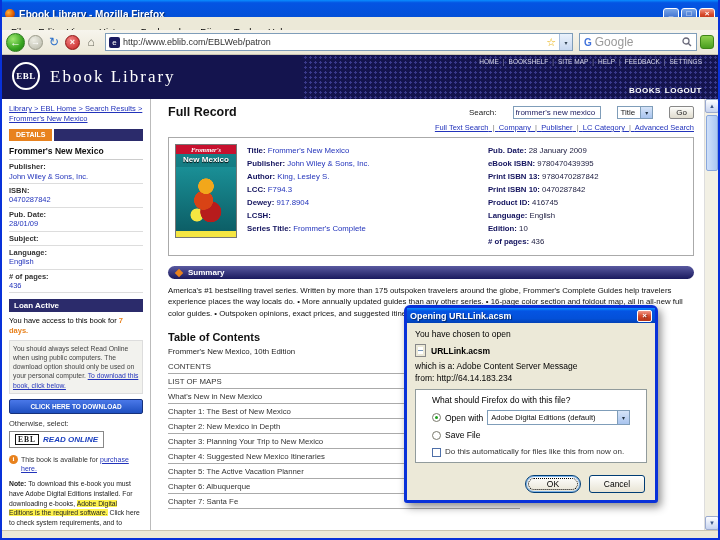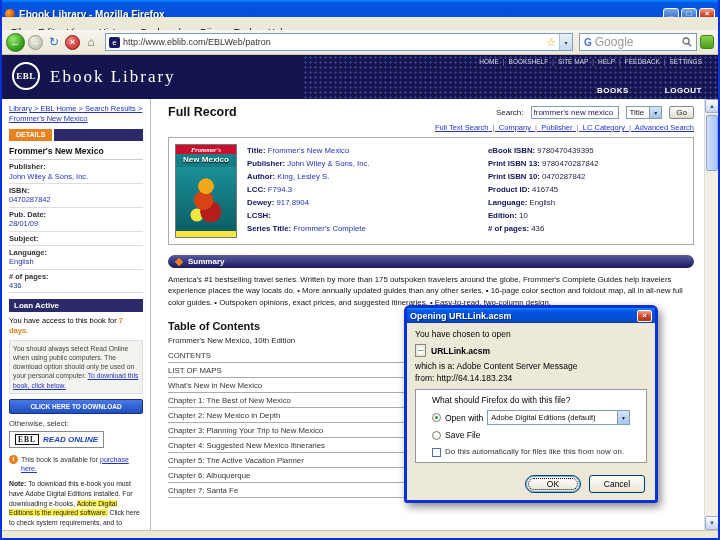--- a/index.html
+++ b/index.html
@@ -66,21 +66,21 @@
     background-image:radial-gradient(#3A3A8C 1px,transparent 1.4px); background-size:5px 5px; }
   .logo-circle { position:absolute; left:10px; top:7px; width:28px; height:28px; border:2px solid #fff;
     border-radius:50%; display:flex; align-items:center; justify-content:center;
     font-family:"Liberation Serif",serif; font-size:9px; font-weight:bold; letter-spacing:.5px; }
   .logo-name { position:absolute; left:48px; top:12px; font-family:"Liberation Serif",serif;
     font-size:17px; letter-spacing:2px; }
   .top-links { position:absolute; top:3px; right:16px; font-size:6.5px; color:#D8D8E8; display:flex; }
   .top-link { cursor:default; }
   .top-link + .top-link::before { content:"|"; margin:0 4px; color:#8888AA; }
   .books-row { position:absolute; bottom:4px; right:16px; font-size:8px; font-weight:bold;
-    letter-spacing:.5px; display:flex; gap:36px; }
+    letter-spacing:.5px; display:flex; gap:4px; }
   
   .sidebar { position:absolute; left:0; top:44px; width:149px; bottom:0; border-right:1px solid #BBB;
     padding:5px 7px; font-size:8px; overflow:hidden; background:#fff; }
   .crumb { color:#2233BB; text-decoration:underline; line-height:1.35; font-size:7.5px; }
   .tabs { margin-top:5px; display:flex; height:12px; }
   .tab-details { background:#E8821E; color:#fff; font-weight:bold; font-size:7px; padding:2px 7px; }
   .tab-rest { flex:1; background:#2B2B6B; margin-left:2px; }
   .sb-title { font-weight:bold; font-size:8.5px; margin-top:5px; padding-bottom:3px;
     border-bottom:1px solid #CCC; color:#111; }
   .sb-field { padding:2px 0; border-bottom:1px solid #DDD; line-height:1.25; }
@@ -107,21 +107,21 @@
     font-family:"Liberation Serif",serif; }
   .purchase-link { color:#2233BB; text-decoration:underline; }
   .sb-note { margin-top:6px; font-size:6.8px; line-height:1.45; color:#222; }
   .note-bold { font-weight:bold; }
   .hl { background:#FFF34D; }
   
   .main { position:absolute; left:150px; top:44px; right:14px; bottom:0; padding:6px 10px 0 16px;
     overflow:hidden; background:#fff; }
   .main-head { display:flex; align-items:center; justify-content:space-between; }
   .page-title { font-size:12.5px; font-weight:bold; color:#111; }
-  .search-group { display:flex; align-items:center; gap:7px; font-size:8px; color:#222; }
+  .search-group { display:flex; align-items:center; gap:16px; font-size:8px; color:#222; }
   .search-input { width:88px; height:13px; border:1px solid #7F9DB9; font-size:8px; padding:0 2px;
     font-family:"Liberation Sans",sans-serif; color:#1A1A5E; }
   .xp-sel { height:13px; border:1px solid #7F9DB9; background:#fff; display:flex;
     align-items:center; font-size:8px; padding-left:3px; color:#222; }
   .sel-arrow { width:12px; height:100%; margin-left:5px; background:linear-gradient(#D6E4F8,#A8C4EE);
     border-left:1px solid #7F9DB9; display:flex; align-items:center; justify-content:center;
     font-size:6px; color:#234; }
   .go-btn { height:13px; padding:0 6px; font-size:8px; background:linear-gradient(#FDFDFB,#E0DCCE);
     border:1px solid #888; border-radius:2px; display:flex; align-items:center; }
   .search-links { text-align:right; font-size:7.5px; color:#2233BB; margin-top:4px; }
@@ -385,20 +385,24 @@
                 <span class="rec-value"></span>
               </div>
 
               <div class="rec-row">
                 <span class="rec-label">Series Title:</span>
                 <span class="rec-value">Frommer's Complete</span>
               </div>
             </div>
           <div class="rec-col col-right">
 
+              <div class="rec-row">
+                <span class="rec-label">Pub. Date:</span>
+                <span class="rec-value">28 January 2009</span>
+              </div>
 
               <div class="rec-row">
                 <span class="rec-label">eBook ISBN:</span>
                 <span class="rec-value">9780470439395</span>
               </div>
 
               <div class="rec-row">
                 <span class="rec-label">Print ISBN 13:</span>
                 <span class="rec-value">9780470287842</span>
               </div>

